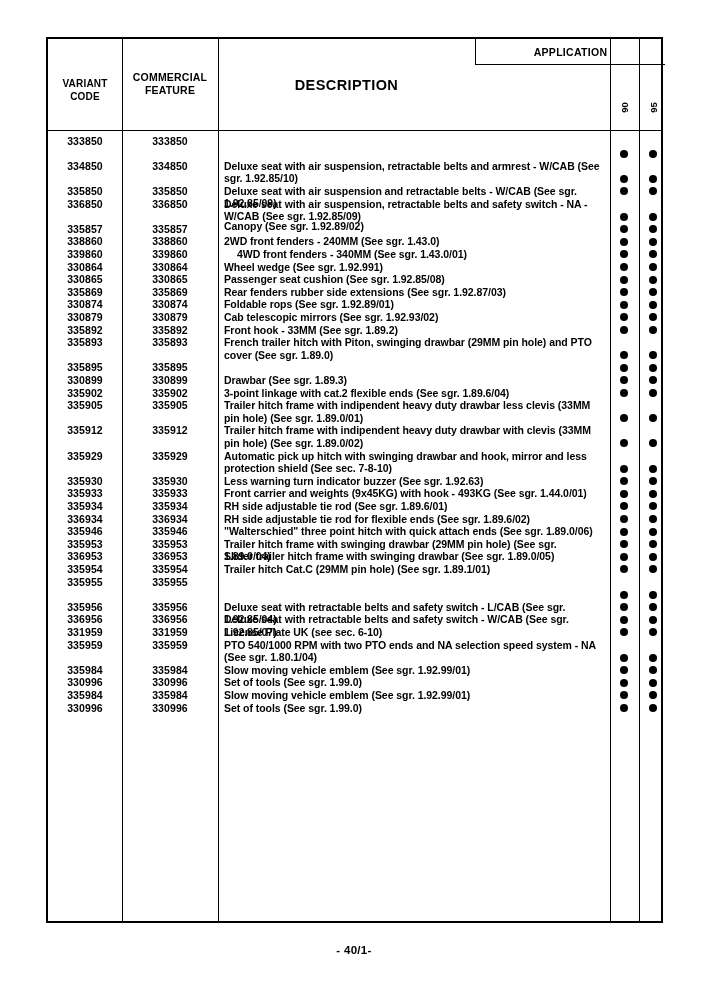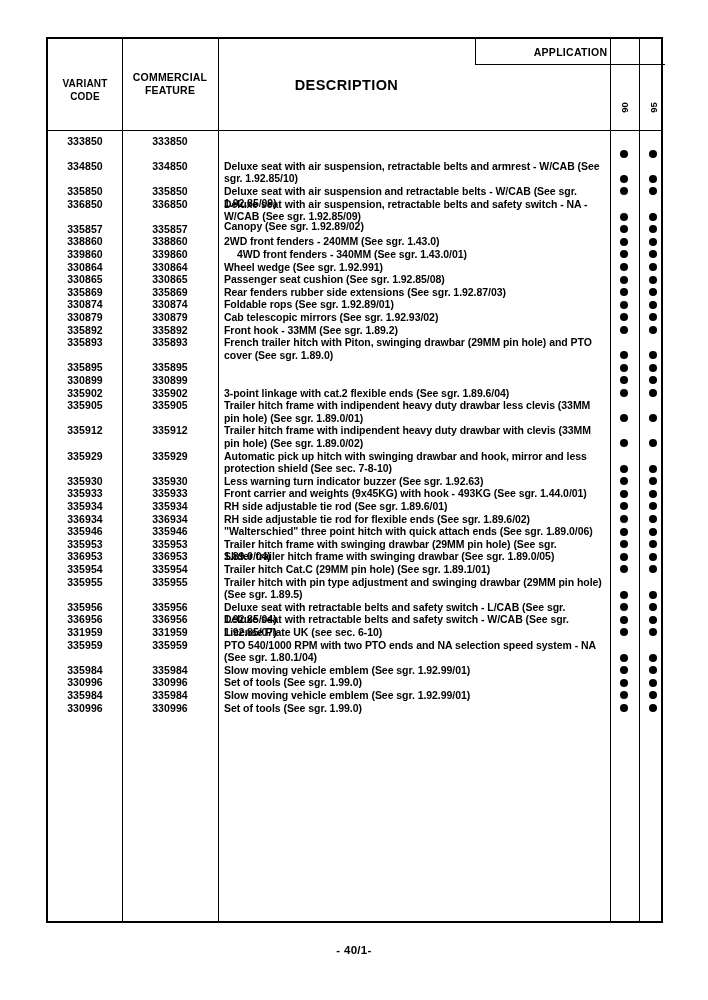--- a/index.html
+++ b/index.html
@@ -271,20 +271,21 @@
         <div class="cell-commercial" style="top: 205.1px;">335893</div>
         <div class="cell-desc" style="top: 205.1px;">French trailer hitch with Piton, swinging drawbar (29MM pin hole) and PTO cover (See sgr. 1.89.0)</div>
         <div class="dot c90" style="top: 220.2px;"></div>
         <div class="dot c95" style="top: 220.2px;"></div>
         <div class="cell-variant" style="top: 230.3px;">335895</div>
         <div class="cell-commercial" style="top: 230.3px;">335895</div>
         <div class="dot c90" style="top: 232.8px;"></div>
         <div class="dot c95" style="top: 232.8px;"></div>
         <div class="cell-variant" style="top: 242.9px;">330899</div>
         <div class="cell-commercial" style="top: 242.9px;">330899</div>
+        <div class="cell-desc" style="top: 242.9px;">Drawbar (See sgr. 1.89.3)</div>
         <div class="dot c90" style="top: 245.4px;"></div>
         <div class="dot c95" style="top: 245.4px;"></div>
         <div class="cell-variant" style="top: 255.5px;">335902</div>
         <div class="cell-commercial" style="top: 255.5px;">335902</div>
         <div class="cell-desc" style="top: 255.5px;">3-point linkage with cat.2 flexible ends (See sgr. 1.89.6/04)</div>
         <div class="dot c90" style="top: 258px;"></div>
         <div class="dot c95" style="top: 258px;"></div>
         <div class="cell-variant" style="top: 268.1px;">335905</div>
         <div class="cell-commercial" style="top: 268.1px;">335905</div>
         <div class="cell-desc" style="top: 268.1px;">Trailer hitch frame with indipendent heavy duty drawbar less clevis (33MM pin hole) (See sgr. 1.89.0/01)</div>
@@ -335,21 +336,20 @@
         <div class="cell-desc" style="top: 419.3px;">Slider trailer hitch frame with swinging drawbar (See sgr. 1.89.0/05)</div>
         <div class="dot c90" style="top: 421.8px;"></div>
         <div class="dot c95" style="top: 421.8px;"></div>
         <div class="cell-variant" style="top: 431.9px;">335954</div>
         <div class="cell-commercial" style="top: 431.9px;">335954</div>
         <div class="cell-desc" style="top: 431.9px;">Trailer hitch Cat.C (29MM pin hole) (See sgr. 1.89.1/01)</div>
         <div class="dot c90" style="top: 434.4px;"></div>
         <div class="dot c95" style="top: 434.4px;"></div>
         <div class="cell-variant" style="top: 444.5px;">335955</div>
         <div class="cell-commercial" style="top: 444.5px;">335955</div>
-        <div class="cell-desc" style="top: 444.5px;">Trailer hitch with pin type adjustment and swinging drawbar (29MM pin hole) (See sgr. 1.89.5)</div>
         <div class="dot c90" style="top: 459.6px;"></div>
         <div class="dot c95" style="top: 459.6px;"></div>
         <div class="cell-variant" style="top: 469.7px;">335956</div>
         <div class="cell-commercial" style="top: 469.7px;">335956</div>
         <div class="cell-desc" style="top: 469.7px;">Deluxe seat with retractable belts and safety switch - L/CAB (See sgr. 1.92.85/04)</div>
         <div class="dot c90" style="top: 472.2px;"></div>
         <div class="dot c95" style="top: 472.2px;"></div>
         <div class="cell-variant" style="top: 482.3px;">336956</div>
         <div class="cell-commercial" style="top: 482.3px;">336956</div>
         <div class="cell-desc" style="top: 482.3px;">Deluxe seat with retractable belts and safety switch - W/CAB (See sgr. 1.92.85/07)</div>

